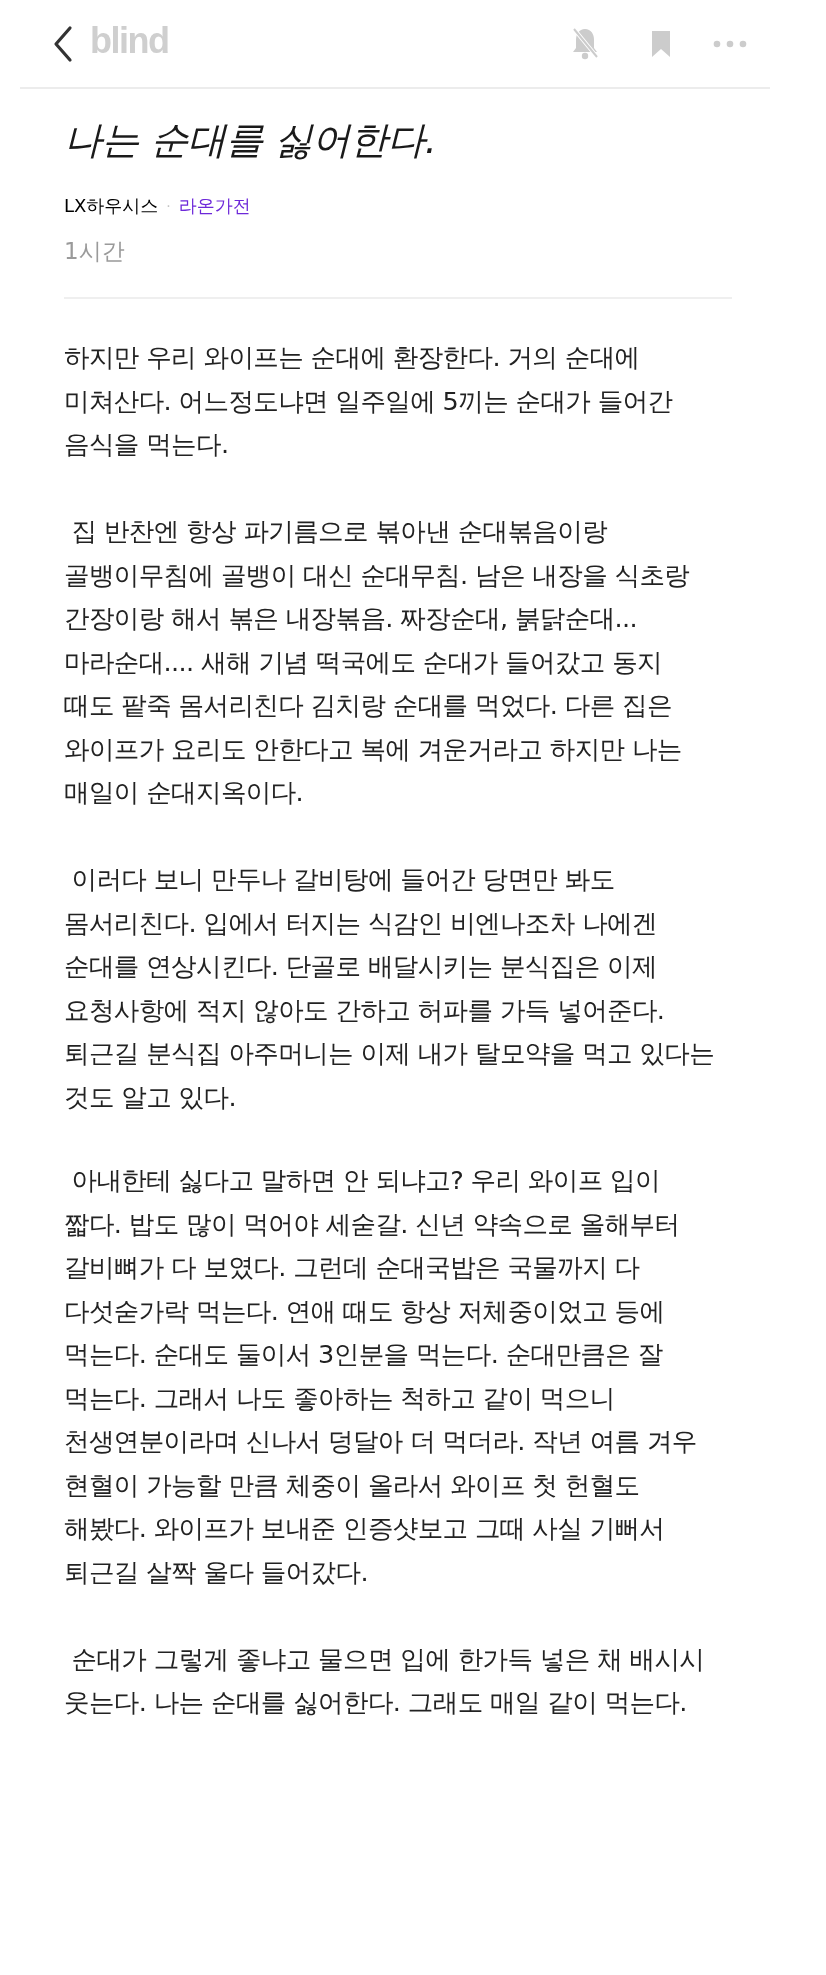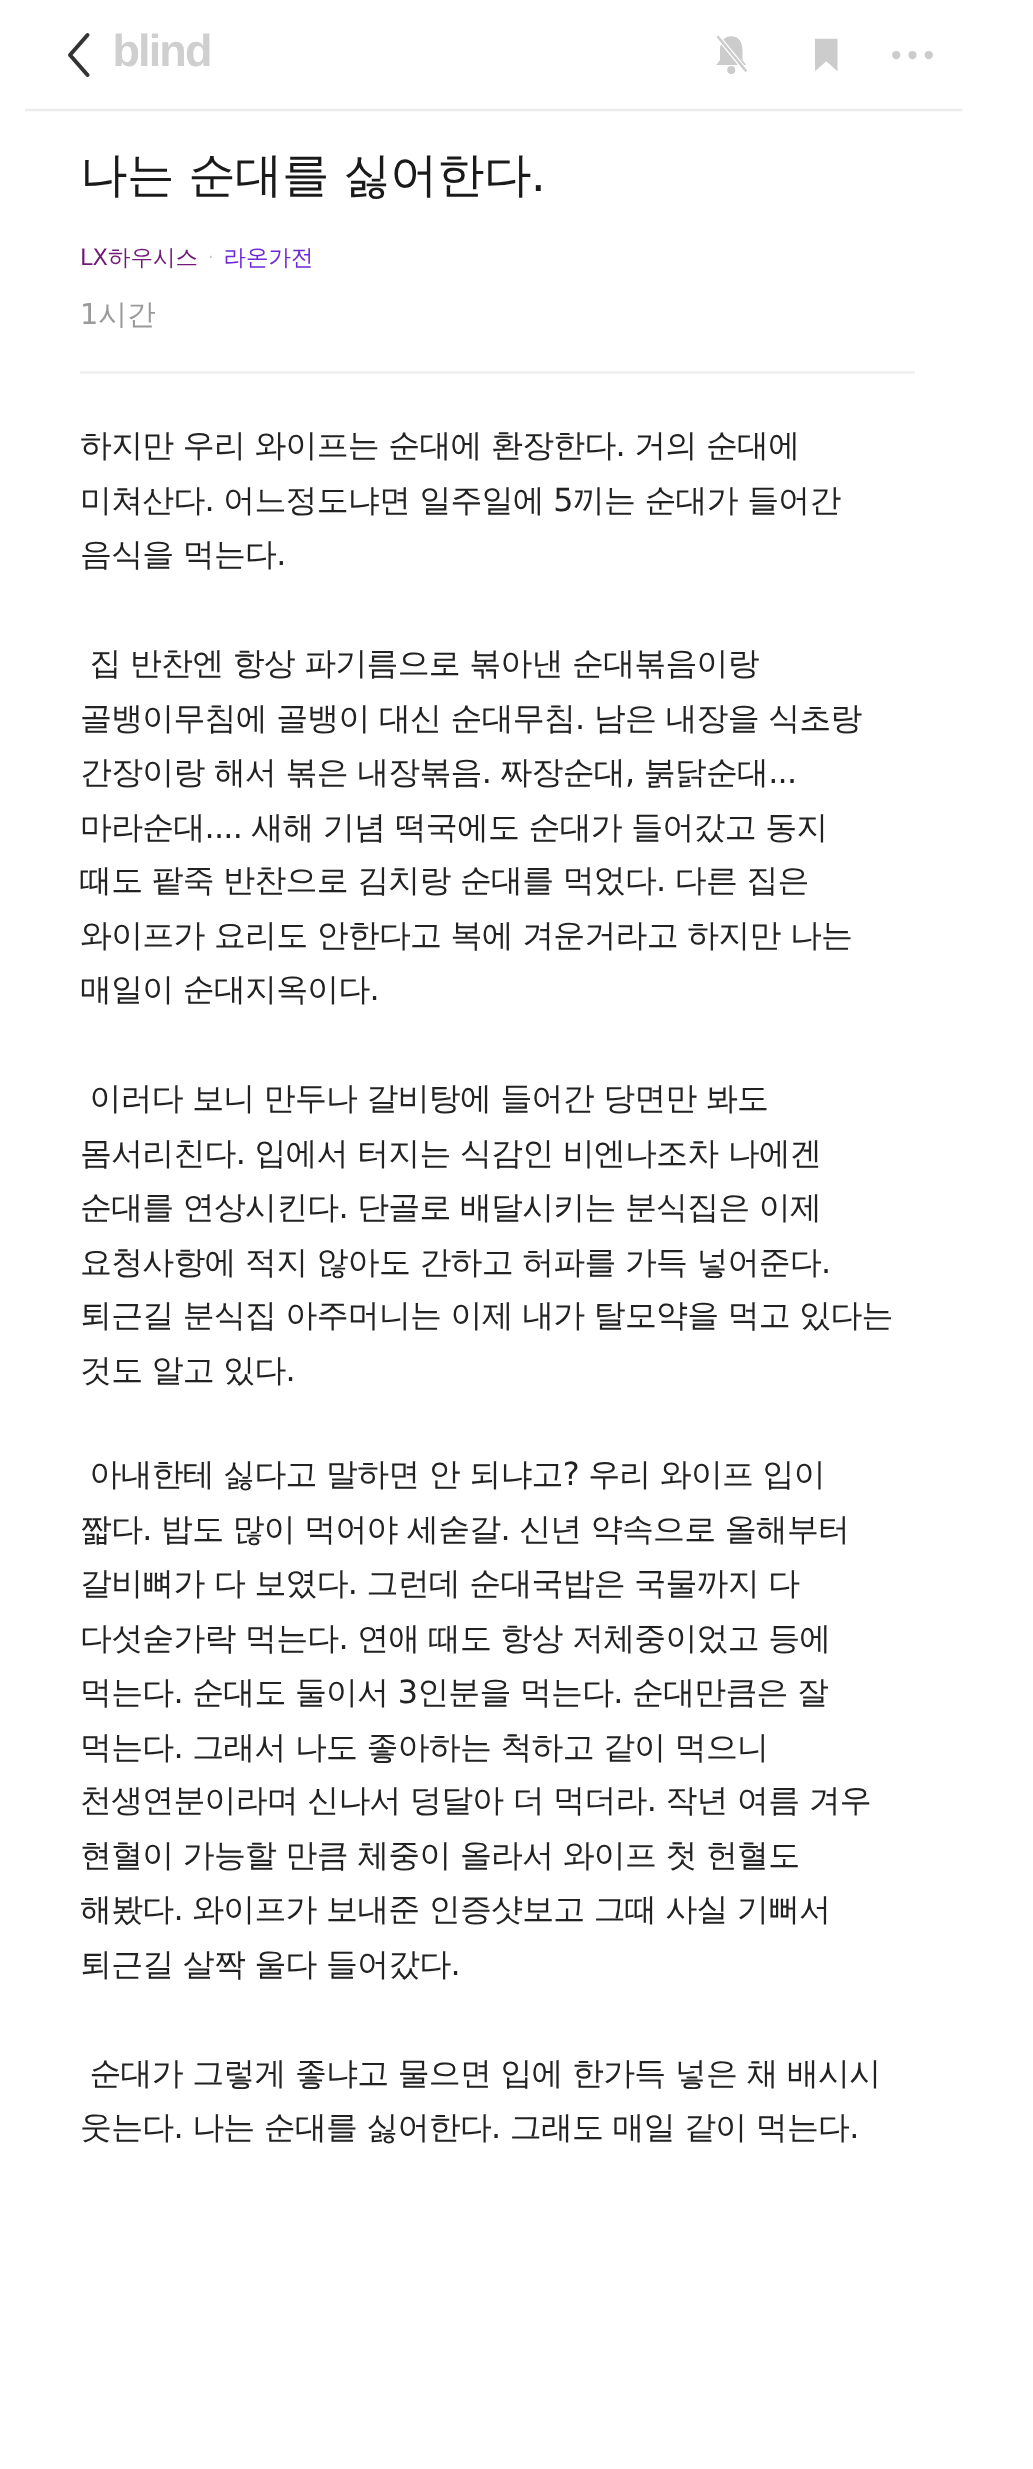--- a/index.html
+++ b/index.html
@@ -8,23 +8,23 @@
 
   .header { position: absolute; left: 0; top: 0; width: 826px; height: 111px; }
   .header-divider { position: absolute; left: 20px; top: 87px; width: 750px; height: 2px; background: #ececec; }
   .back-btn { position: absolute; left: 48px; top: 22px; width: 34px; height: 44px; cursor: pointer; }
   .logo { position: absolute; left: 90px; top: 20px; font-family: "Liberation Sans", sans-serif; font-weight: bold; font-size: 36px; color: #cfcfcf; letter-spacing: -1.5px; }
   .icon-btn { position: absolute; top: 24px; height: 40px; display: flex; align-items: center; justify-content: center; cursor: pointer; }
   .bell-btn { left: 568px; width: 34px; }
   .bookmark-btn { left: 646px; width: 30px; }
   .more-btn { left: 708px; width: 44px; }
 
-  .title { position: absolute; left: 64px; top: 115px; font-size: 38px; font-weight: normal; color: #1a1a1a; letter-spacing: -0.5px; }
+  .title { position: absolute; left: 64px; top: 115px; font-size: 38px; font-weight: normal; color: #1a1a1a; letter-spacing: -0.5px; font-style: italic; }
   .meta { position: absolute; left: 64px; top: 194px; font-size: 18px; color: #999999; display: flex; align-items: center; }
-  .meta .company { color: #701a75; text-align: right; }
+  .meta .company { color: #000000; text-align: right; }
   .meta .dot { color: #c4c4c4; margin: 0 8px; font-size: 14px; }
   .meta .nickname { color: #6d28d9; }
   .time { position: absolute; left: 64px; top: 236px; font-size: 23px; color: #9a9a9a; }
   .content-divider { position: absolute; left: 64px; top: 297px; width: 668px; height: 2px; background: #efefef; }
 
   .body { position: absolute; left: 64px; top: 336px; width: 700px; font-size: 25.5px; line-height: 43.5px; color: #222222; letter-spacing: -0.6px; }
   .para { margin-bottom: 43.5px; }
   .para.tight { margin-bottom: 40px; }
   .line { display: block; white-space: pre; }
 </style>
@@ -78,21 +78,21 @@
   <div class="para">
     <span class="line">하지만 우리 와이프는 순대에 환장한다. 거의 순대에</span>
     <span class="line">미쳐산다. 어느정도냐면 일주일에 5끼는 순대가 들어간</span>
     <span class="line">음식을 먹는다.</span>
   </div>
   <div class="para">
     <span class="line"> 집 반찬엔 항상 파기름으로 볶아낸 순대볶음이랑</span>
     <span class="line">골뱅이무침에 골뱅이 대신 순대무침. 남은 내장을 식초랑</span>
     <span class="line">간장이랑 해서 볶은 내장볶음. 짜장순대, 붉닭순대...</span>
     <span class="line">마라순대.... 새해 기념 떡국에도 순대가 들어갔고 동지</span>
-    <span class="line">때도 팥죽 반찬으로 김치랑 순대를 먹었다. 다른 집은</span>
+    <span class="line">때도 팥죽 몸서리친다 김치랑 순대를 먹었다. 다른 집은</span>
     <span class="line">와이프가 요리도 안한다고 복에 겨운거라고 하지만 나는</span>
     <span class="line">매일이 순대지옥이다.</span>
   </div>
   <div class="para tight">
     <span class="line"> 이러다 보니 만두나 갈비탕에 들어간 당면만 봐도</span>
     <span class="line">몸서리친다. 입에서 터지는 식감인 비엔나조차 나에겐</span>
     <span class="line">순대를 연상시킨다. 단골로 배달시키는 분식집은 이제</span>
     <span class="line">요청사항에 적지 않아도 간하고 허파를 가득 넣어준다.</span>
     <span class="line">퇴근길 분식집 아주머니는 이제 내가 탈모약을 먹고 있다는</span>
     <span class="line">것도 알고 있다.</span>

